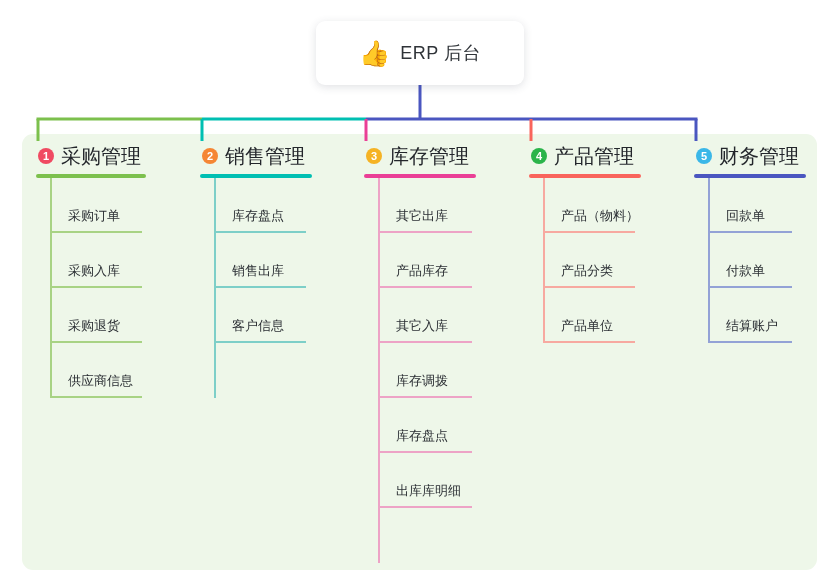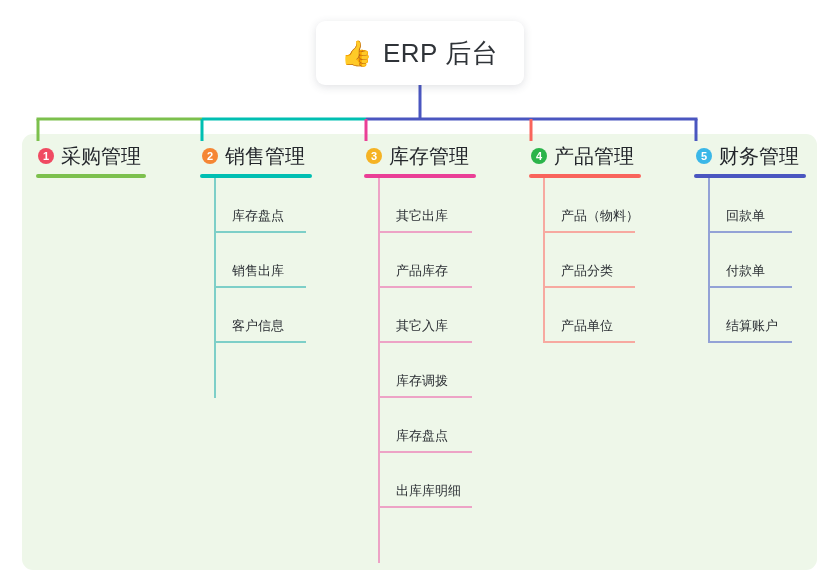--- a/index.html
+++ b/index.html
@@ -36,21 +36,21 @@
     justify-content: center;
     gap: 10px;
     box-sizing: border-box;
   }
   #root-emoji {
     font-size: 25px;
     line-height: 1;
     display: block;
   }
   #root-label {
-    font-size: 26px;
+    font-size: 18px;
     color: #2f3338;
     letter-spacing: 0.5px;
     white-space: nowrap;
   }
 
   
   #connectors {
     position: absolute;
     left: 0;
     top: 0;
@@ -158,20 +158,39 @@
     <span id="root-label">ERP 后台</span>
   </div>
 
   <div id="columns-host">
       <div class="column" style="left: 36px;">
         <div class="col-head">
           <span class="badge" style="background: rgb(240, 74, 98);">1</span>
           <span class="col-title">采购管理</span>
         </div>
         <div class="head-rule" style="background: rgb(124, 192, 77); width: 110px;"></div>
+        <div class="children">
+          <div class="spine" style="background: rgb(168, 211, 132); height: 220px;"></div>
+          <div class="child">
+            <span class="child-label">采购订单</span>
+            <div class="child-rule" style="background: rgb(168, 211, 132); width: 92px;"></div>
+          </div>
+          <div class="child">
+            <span class="child-label">采购入库</span>
+            <div class="child-rule" style="background: rgb(168, 211, 132); width: 92px;"></div>
+          </div>
+          <div class="child">
+            <span class="child-label">采购退货</span>
+            <div class="child-rule" style="background: rgb(168, 211, 132); width: 92px;"></div>
+          </div>
+          <div class="child">
+            <span class="child-label">供应商信息</span>
+            <div class="child-rule" style="background: rgb(168, 211, 132); width: 92px;"></div>
+          </div>
+        </div>
       </div>
       <div class="column" style="left: 200px;">
         <div class="col-head">
           <span class="badge" style="background: rgb(245, 134, 52);">2</span>
           <span class="col-title">销售管理</span>
         </div>
         <div class="head-rule" style="background: rgb(0, 191, 178); width: 112px;"></div>
         <div class="children">
           <div class="spine" style="background: rgb(125, 207, 200); height: 220px;"></div>
           <div class="child">

